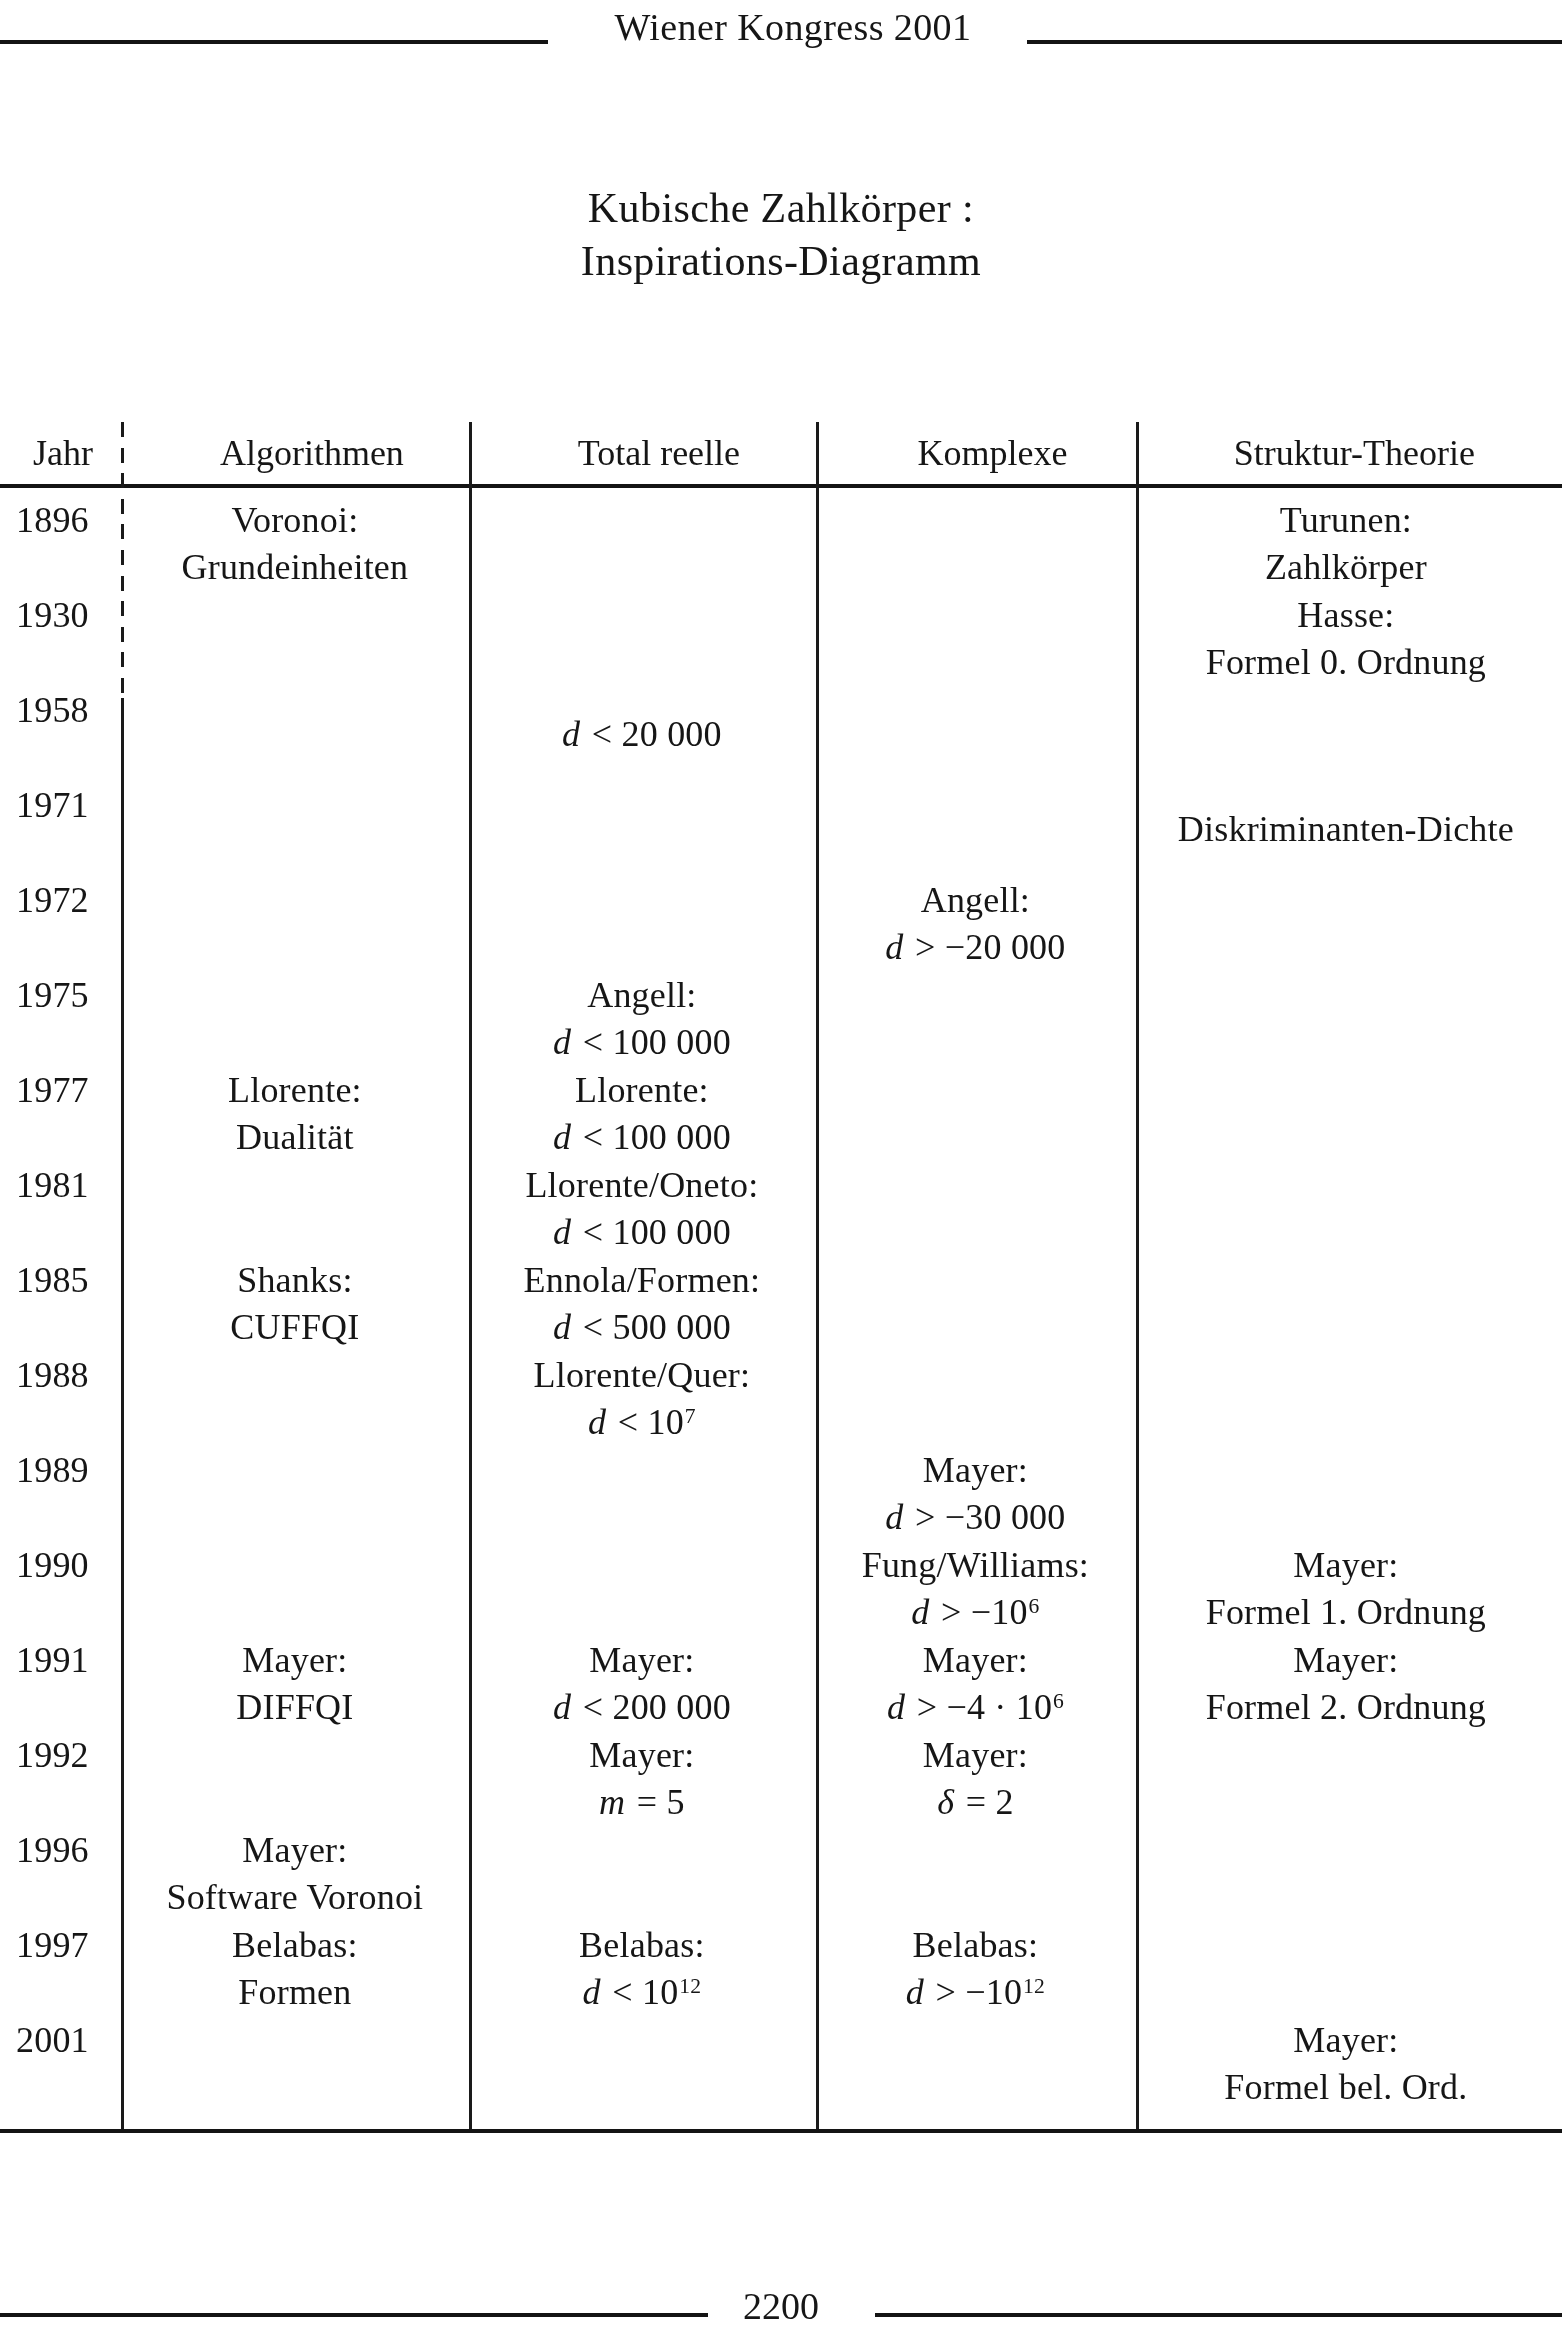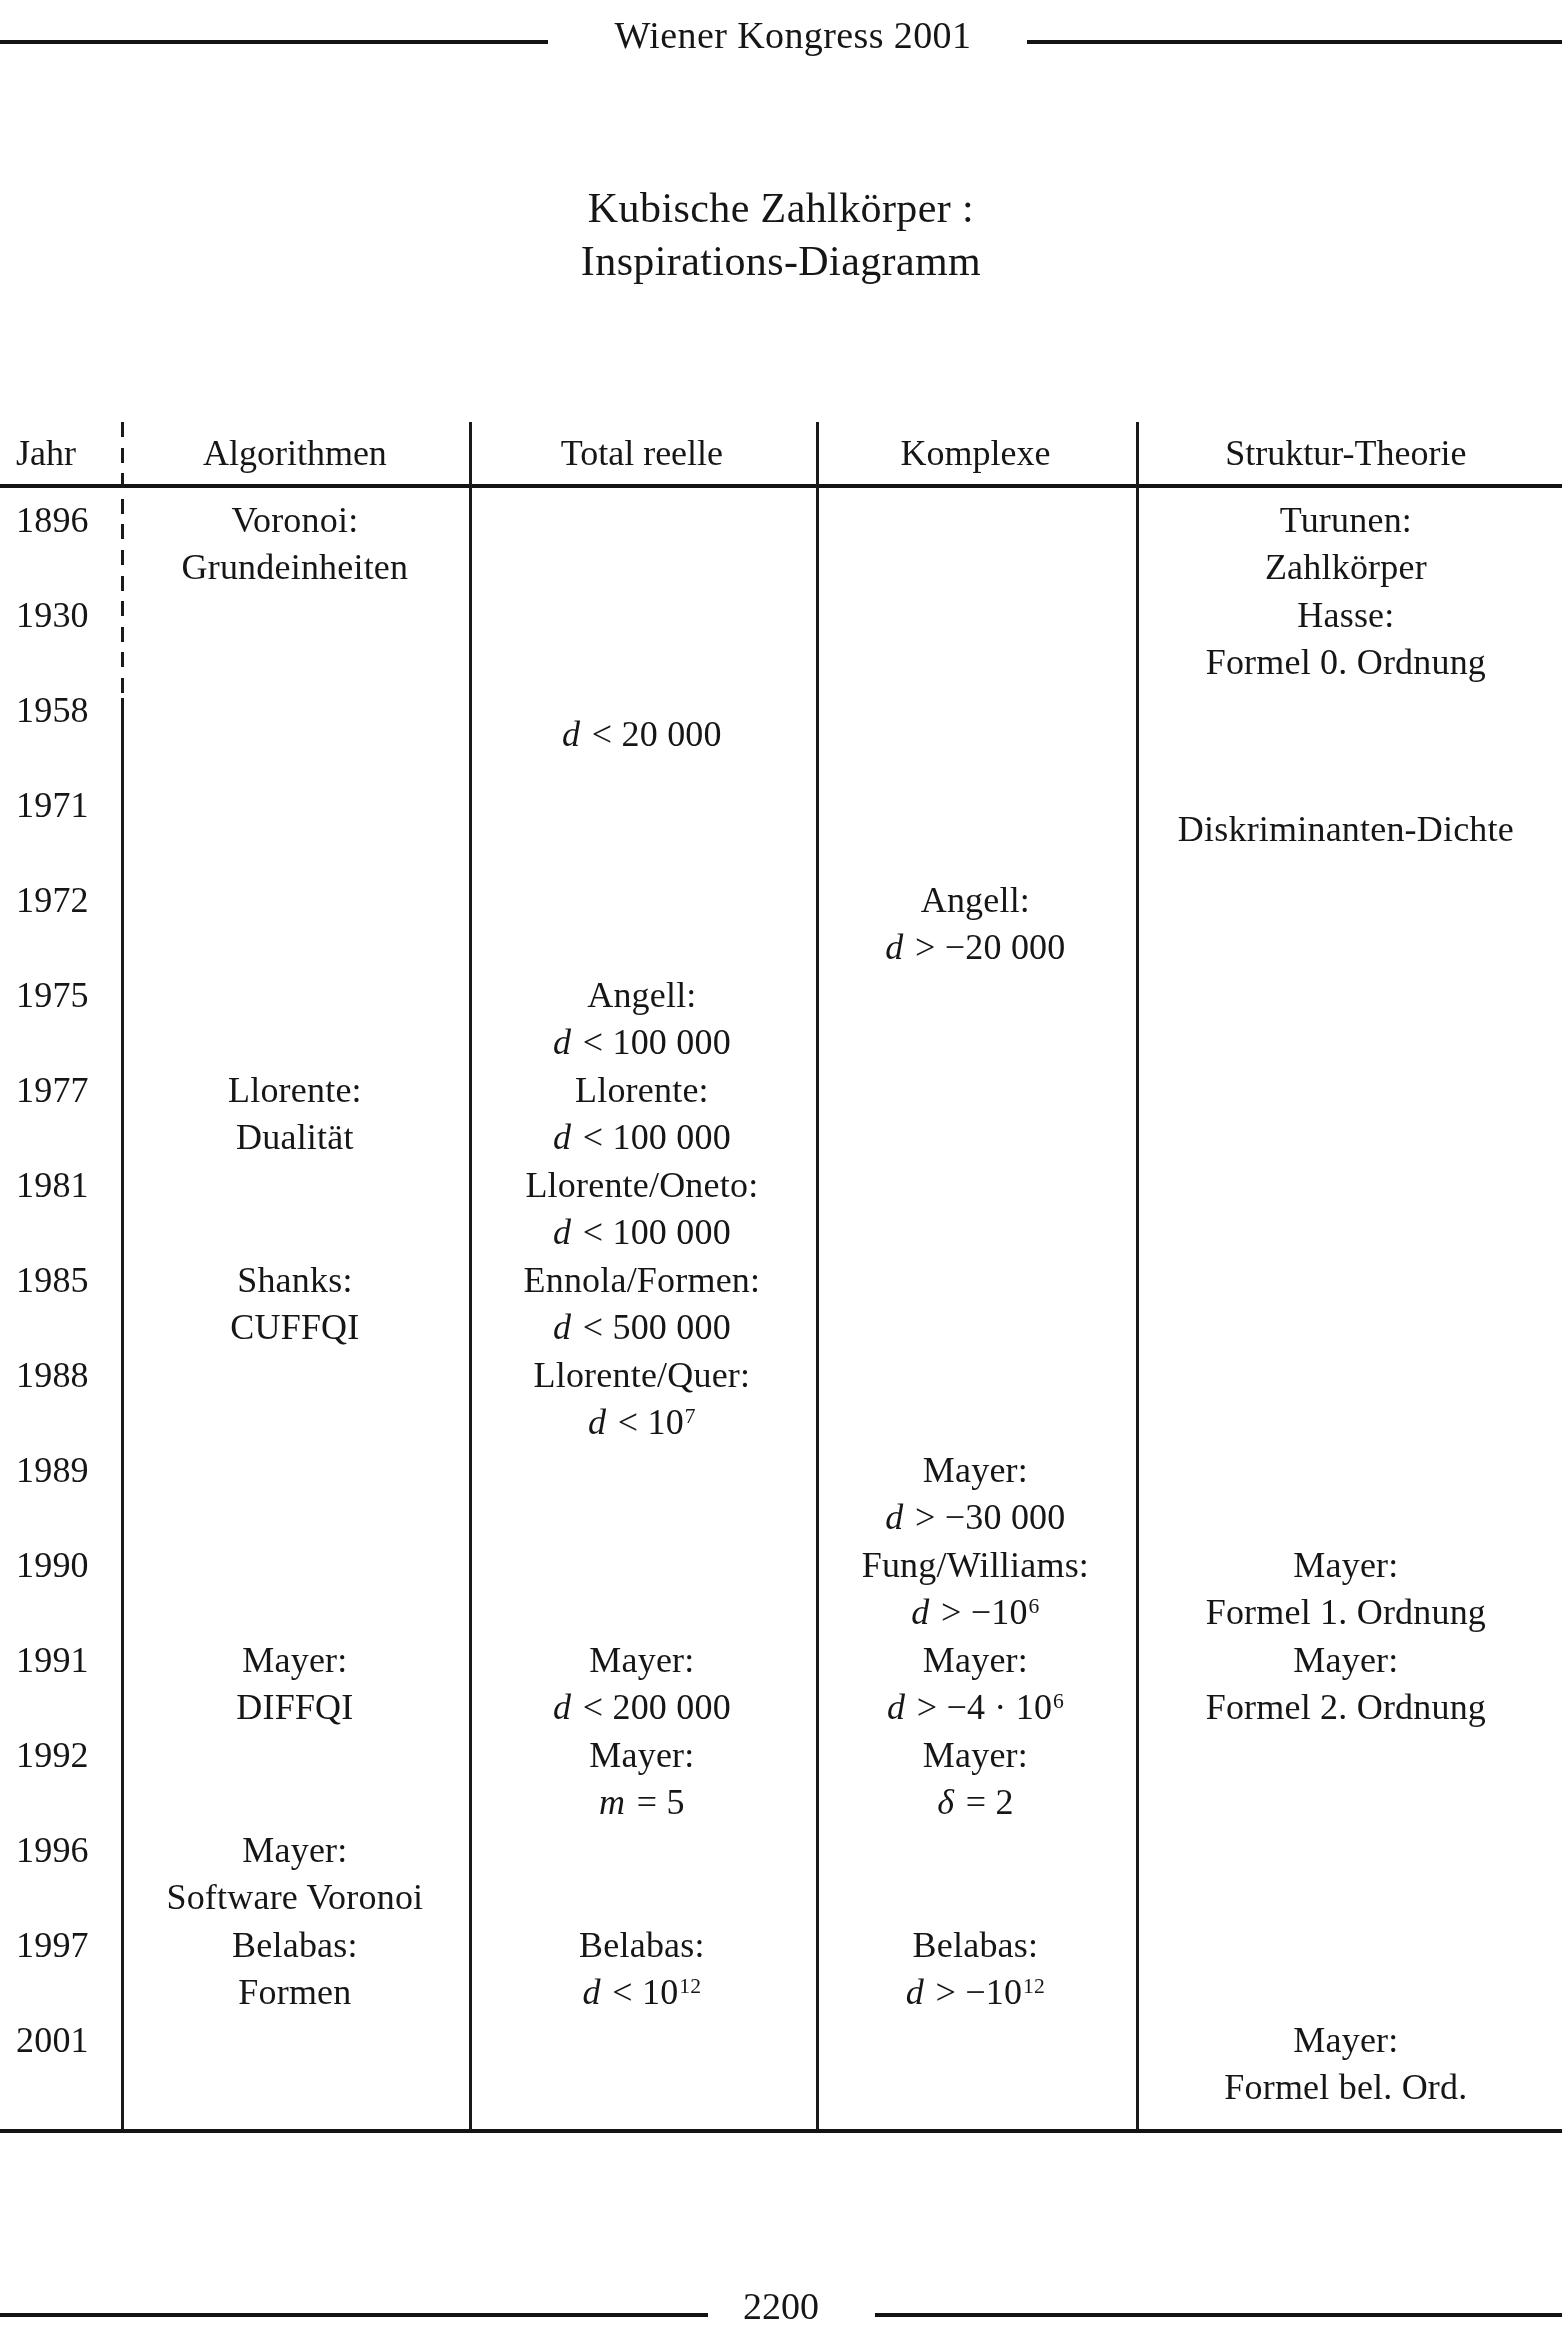--- a/index.html
+++ b/index.html
@@ -5,35 +5,35 @@
 <style>
   html, body { margin:0; padding:0; }
   body {
     width:1562px; height:2330px; position:relative; overflow:hidden;
     background:#fff; color:#161616;
     font-family:"Liberation Serif","DejaVu Serif",serif;
   }
 
   
   .page-header { position:absolute; top:4.8px; left:0; width:100%; height:56px; }
-  .header-text { position:absolute; left:0; right:0; top:8px; text-align:center;
+  .header-text { position:absolute; left:0; right:0; top:0; text-align:center;
                  font-size:38px; letter-spacing:0.4px;margin-left:24px; }
   .hrule { position:absolute; top:35px; height:4px; background:#141414; }
   .hrule-left  { left:0; width:548px; }
   .hrule-right { right:0; width:535px; }
 
   
   .doc-title { position:absolute; top:182px; left:0; width:100%; text-align:center;
                font-weight:normal; font-size:42px; line-height:53px; letter-spacing:0.4px; }
 
   
   .table { position:absolute; left:6.4px; top:422px; width:1550px; height:1711px; }
   .grid-cols { display:grid; grid-template-columns:115px 347px 347px 320px 1fr; }
 
-  .thead { position:absolute; top:0; left:0; right:0; height:62px; }
+  .thead { position:absolute; top:0; left:17px; right:0; height:62px; }
   .th { display:flex; align-items:center; justify-content:center;
         font-size:36px; white-space:nowrap; }
   .th-jahr { justify-content:flex-start; padding-left:9.6px; }
 
   .head-rule   { position:absolute; top:62px;  left:-6.4px; width:1562px; height:4px; background:#141414; }
   .bottom-rule { position:absolute; bottom:0;  left:-6.4px; width:1562px; height:4px; background:#141414; }
 
   .vline { position:absolute; width:2.4px; background:#1a1a1a; top:0; height:100%; }
   .v-jahr-dash  { left:115px; height:276px;
                   background:repeating-linear-gradient(to bottom,#1a1a1a 0 15px,transparent 15px 25.6px); }

